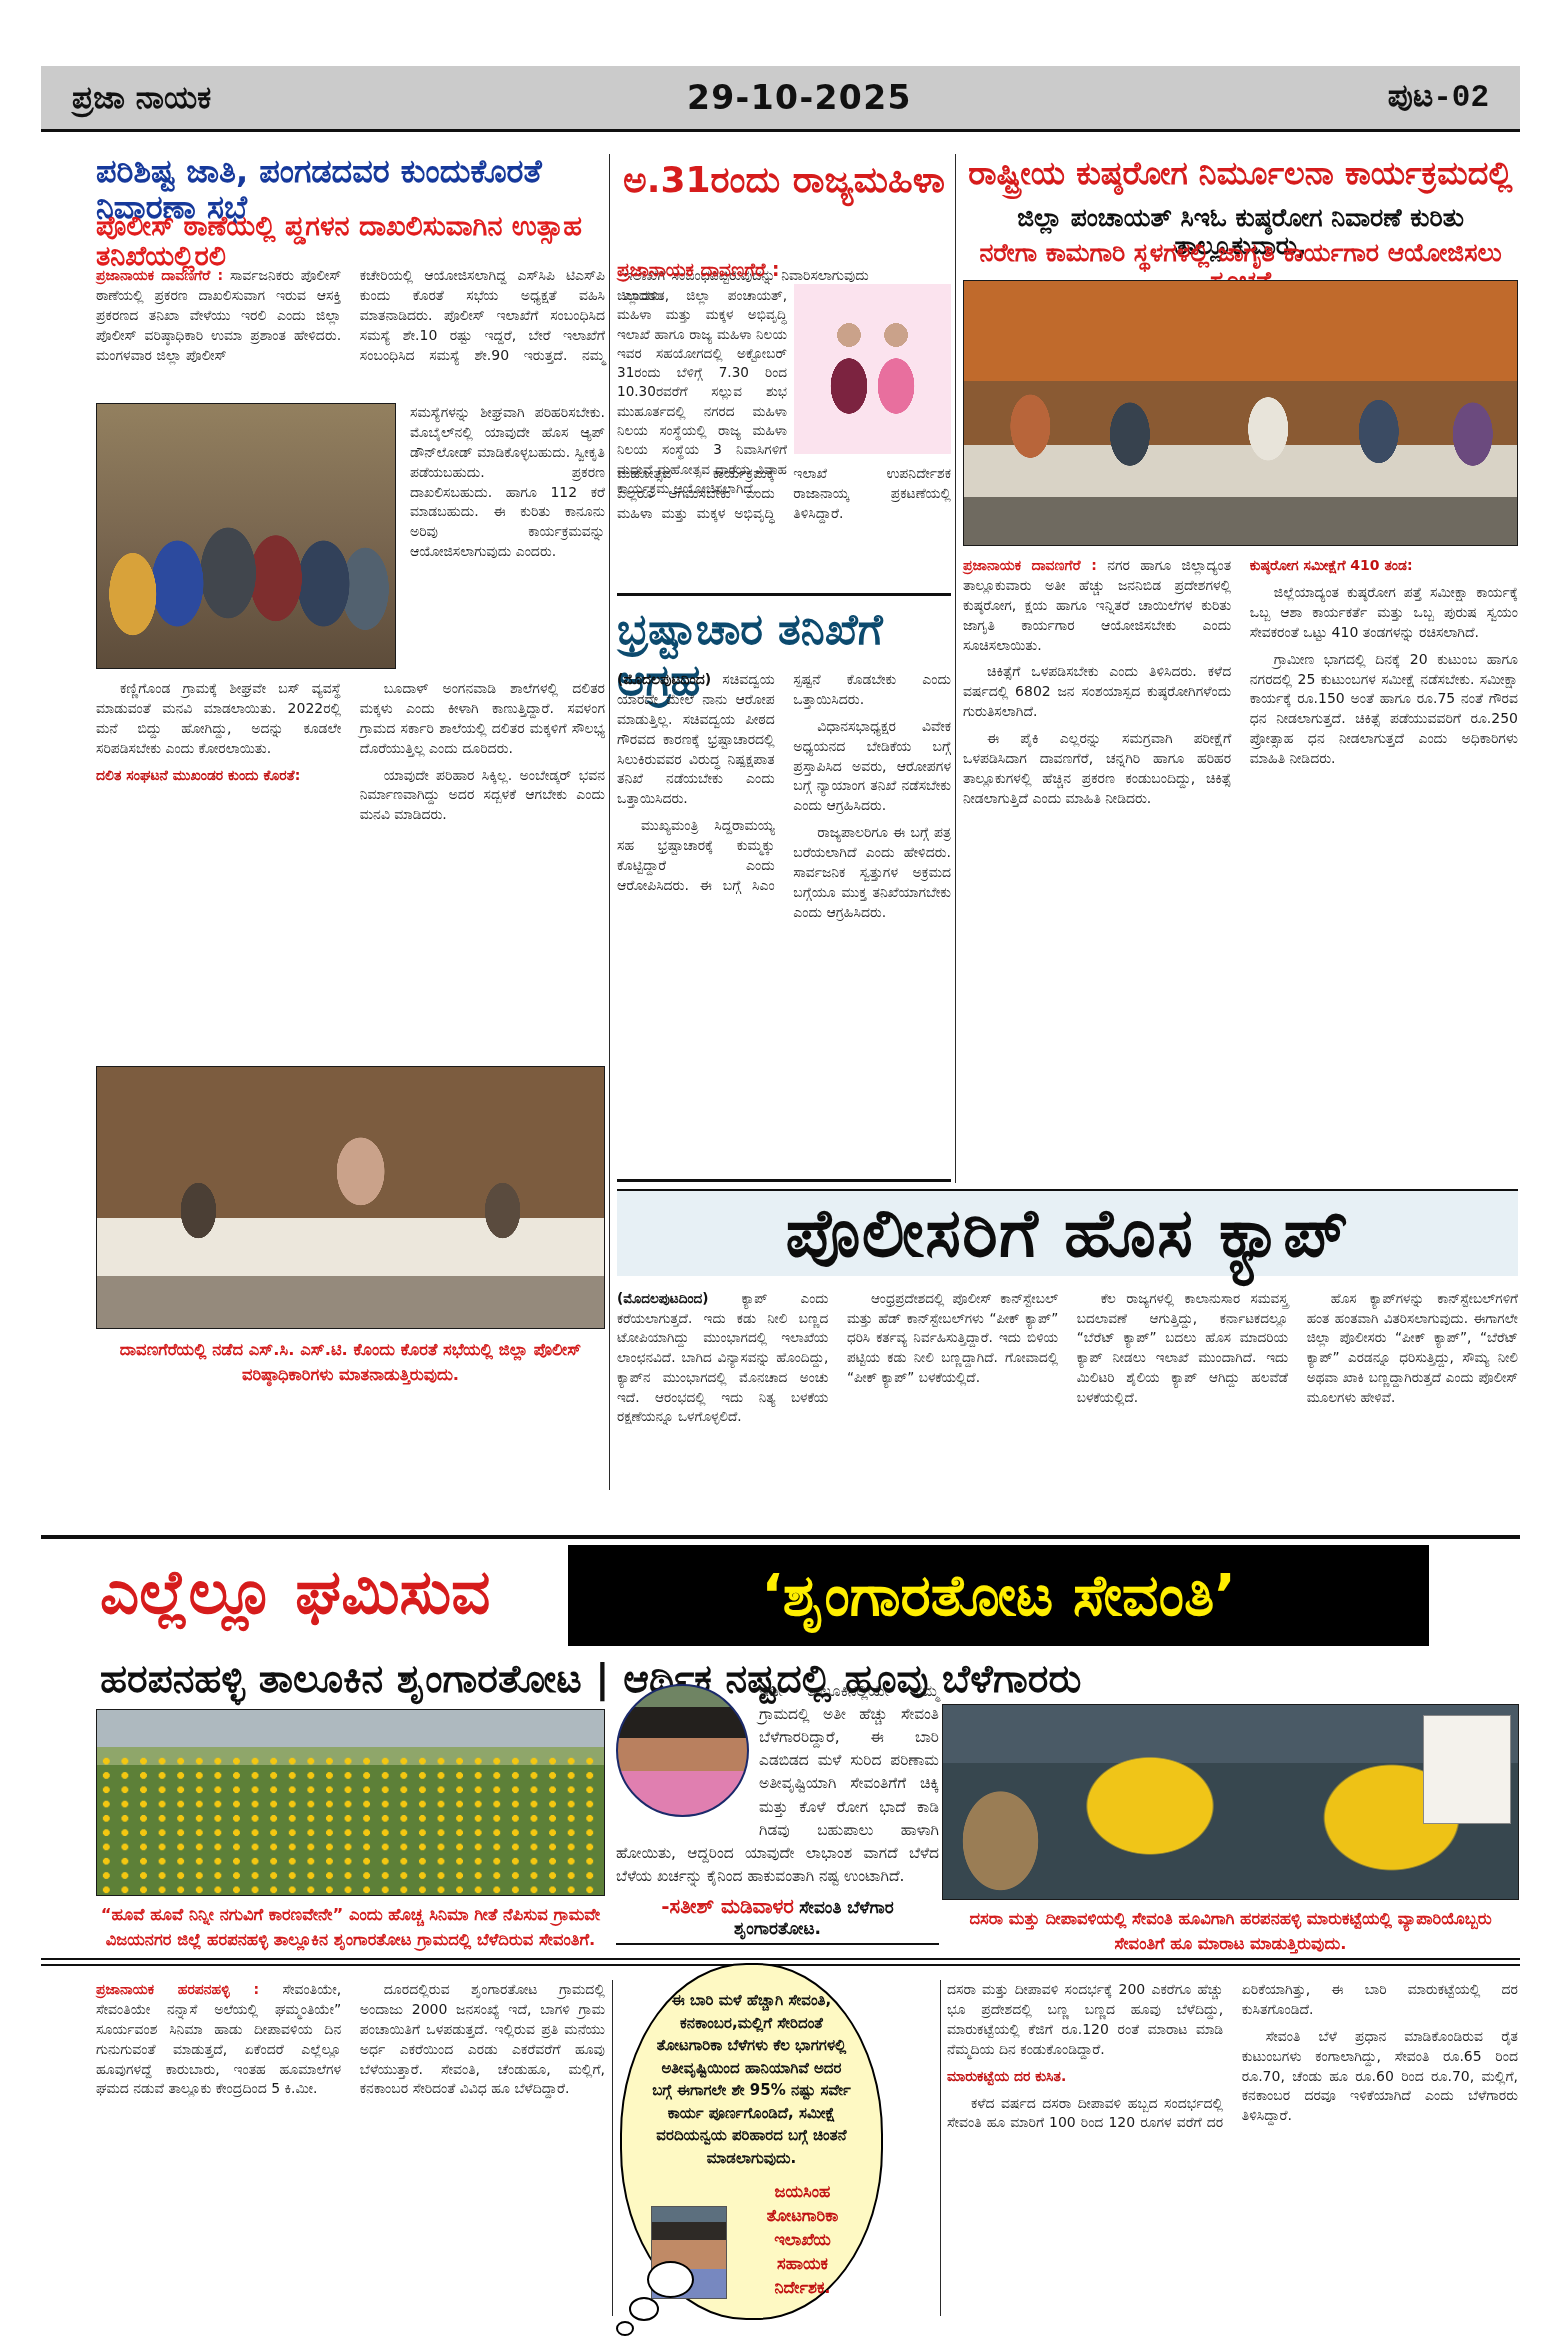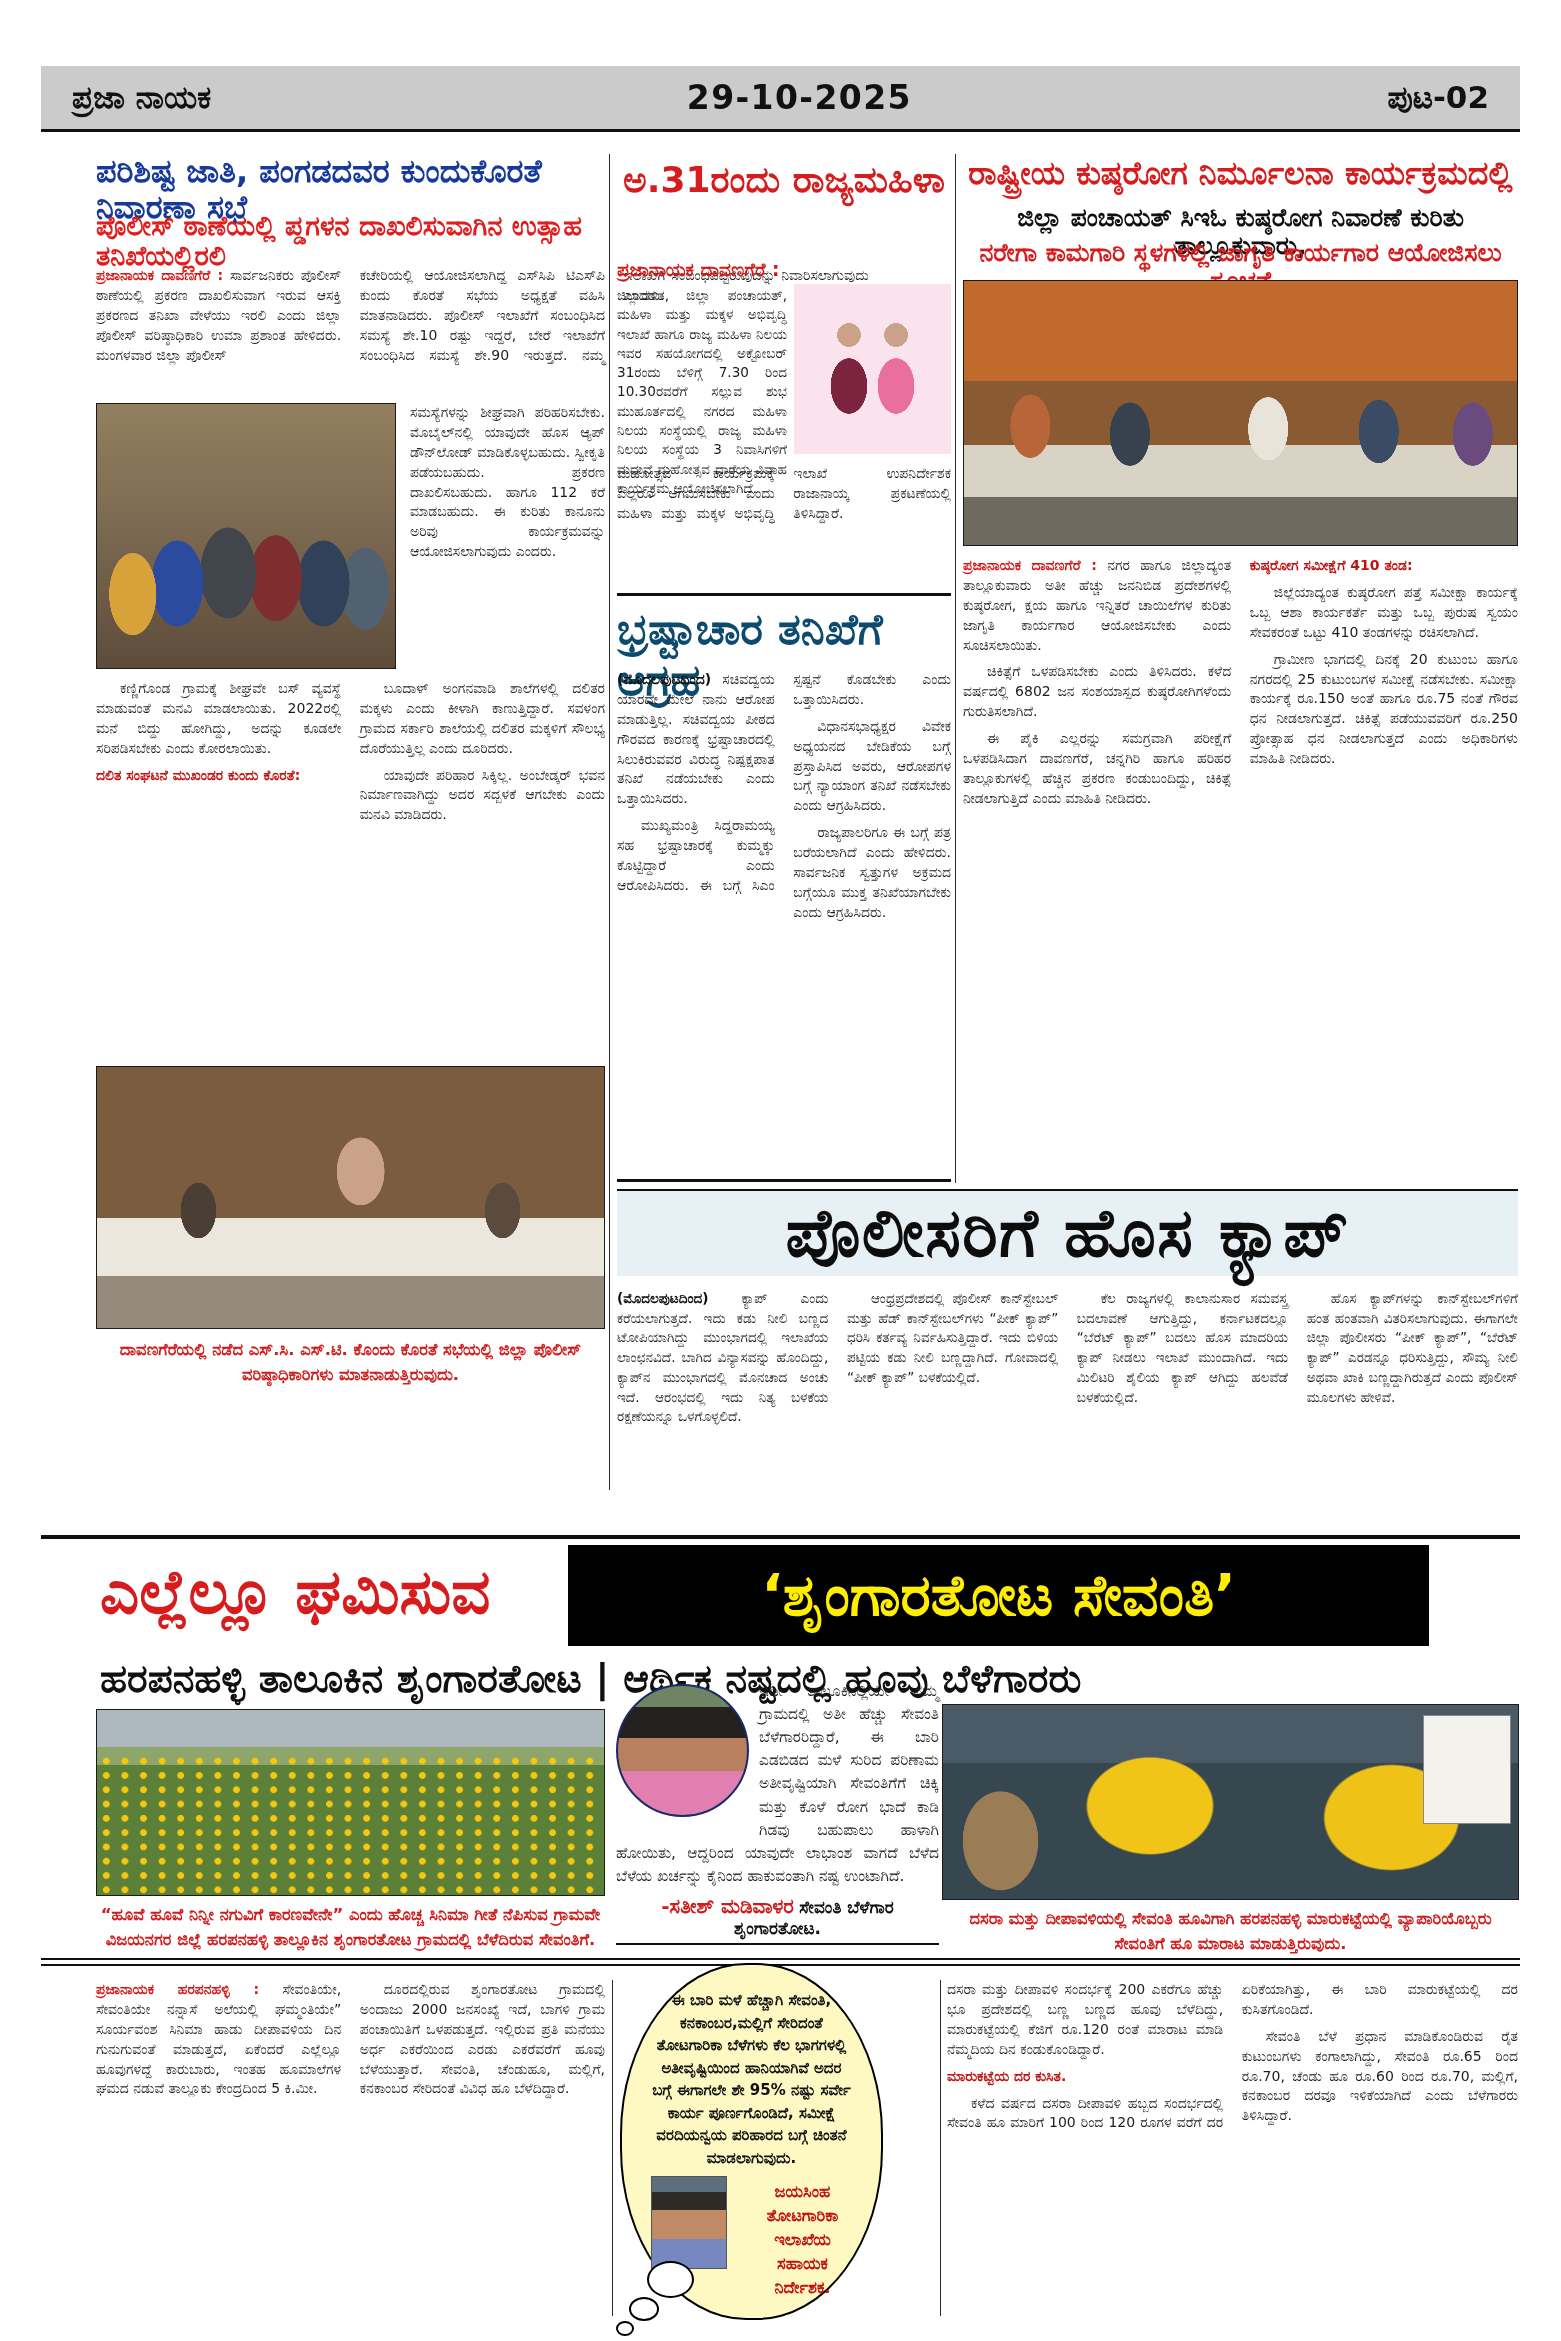--- a/index.html
+++ b/index.html
@@ -5,21 +5,21 @@
   html,body{margin:0;padding:0;background:#f2f2f2;}
   #page{position:relative;width:1561px;height:2342px;background:#ffffff;
         font-family:"DejaVu Sans","Liberation Sans",sans-serif;color:#1c1c1c;overflow:hidden;}
   .abs{position:absolute;box-sizing:border-box;}
   
   .masthead{left:41px;top:66px;width:1479px;height:66px;background:#cbcbcb;
             border-bottom:3.6px solid #101010;display:flex;align-items:center;
             justify-content:space-between;padding:0 31px;}
   .mh-title{font-size:31px;font-weight:bold;color:#111;}
   .mh-date{font-size:33px;font-weight:bold;color:#111;letter-spacing:1.4px;}
-  .mh-page{font-size:31px;font-weight:bold;color:#111;}
+  .mh-page{font-size:31px;font-weight:bold;color:#111;font-family:Liberation Mono, monospace;}
   
   .hl{font-weight:bold;line-height:1.12;}
   .hl-blue{color:#16399b;font-size:32px;}
   .hl-red{color:#e11d1d;font-size:27px;}
   .hl-red-big{color:#d61c1c;font-size:36px;text-align:center;}
   .hl-black{color:#101010;font-size:33px;text-align:center;}
   .hl-right-red{color:#d61c1c;font-size:32px;text-align:center;}
   .hl-right-black{color:#101010;font-size:25px;text-align:center;}
   .hl-right-red2{color:#d61c1c;font-size:25px;text-align:center;}
   .hl-corr{color:#0c4a6e;font-size:43px;text-align:left;font-weight:bold;}
@@ -211,21 +211,21 @@
   <div class="abs b2" style="left:96px;top:1980px;width:509px;height:334px;">
     <p class="para-ni"><span class="dl">ಪ್ರಜಾನಾಯಕ ಹರಪನಹಳ್ಳಿ :</span> <span>ಸೇವಂತಿಯೇ, ಸೇವಂತಿಯೇ ನನ್ನಾಸೆ ಅಲೆಯಲ್ಲಿ ಘಮ್ಮಂತಿಯೇ” ಸೂರ್ಯವಂಶ ಸಿನಿಮಾ ಹಾಡು ದೀಪಾವಳಿಯ ದಿನ ಗುನುಗುವಂತೆ ಮಾಡುತ್ತದೆ, ಏಕೆಂದರೆ ಎಲ್ಲೆಲ್ಲೂ ಹೂವುಗಳದ್ದೆ ಕಾರುಬಾರು, ಇಂತಹ ಹೂಮಾಲೆಗಳ ಘಮದ ನಡುವೆ ತಾಲ್ಲೂಕು ಕೇಂದ್ರದಿಂದ 5 ಕಿ.ಮೀ.</span></p>
     <p class="para">ದೂರದಲ್ಲಿರುವ ಶೃಂಗಾರತೋಟ ಗ್ರಾಮದಲ್ಲಿ ಅಂದಾಜು 2000 ಜನಸಂಖ್ಯೆ ಇದೆ, ಬಾಗಳಿ ಗ್ರಾಮ ಪಂಚಾಯಿತಿಗೆ ಒಳಪಡುತ್ತದೆ. ಇಲ್ಲಿರುವ ಪ್ರತಿ ಮನೆಯು ಅರ್ಧ ಎಕರೆಯಿಂದ ಎರಡು ಎಕರೆವರೆಗೆ ಹೂವು ಬೆಳೆಯುತ್ತಾರೆ. ಸೇವಂತಿ, ಚೆಂಡುಹೂ, ಮಲ್ಲಿಗೆ, ಕನಕಾಂಬರ ಸೇರಿದಂತೆ ವಿವಿಧ ಹೂ ಬೆಳೆದಿದ್ದಾರೆ.</p>
   </div>
 
   <div class="abs vsep" style="left:612px;top:1980px;height:336px;"></div>
   <div class="abs vsep" style="left:940px;top:1980px;height:336px;"></div>
 
   <div class="abs cloud" style="left:620px;top:1963px;width:263px;">
     <div class="cloud-txt">ಈ ಬಾರಿ ಮಳೆ ಹೆಚ್ಚಾಗಿ ಸೇವಂತಿ, ಕನಕಾಂಬರ,ಮಲ್ಲಿಗೆ ಸೇರಿದಂತೆ ತೋಟಗಾರಿಕಾ ಬೆಳೆಗಳು ಕೆಲ ಭಾಗಗಳಲ್ಲಿ ಅತೀವೃಷ್ಟಿಯಿಂದ ಹಾನಿಯಾಗಿವೆ ಅದರ ಬಗ್ಗೆ ಈಗಾಗಲೇ ಶೇ 95% ನಷ್ಟು ಸರ್ವೇ ಕಾರ್ಯ ಪೂರ್ಣಗೊಂಡಿದೆ, ಸಮೀಕ್ಷೆ ವರದಿಯನ್ವಯ ಪರಿಹಾರದ ಬಗ್ಗೆ ಚಿಂತನೆ ಮಾಡಲಾಗುವುದು.</div>
-    <div style="display:flex;align-items:flex-start;justify-content:center;gap:26px;margin-top:7.1px;">
+    <div style="display:flex;align-items:flex-end;justify-content:center;gap:26px;margin-top:7.1px;">
       <div class="portrait2" style="width:74px;height:91px;flex:0 0 auto;"></div>
       <div class="cloud-attr">
         <div>ಜಯಸಿಂಹ ತೋಟಗಾರಿಕಾ</div>
         <div>ಇಲಾಖೆಯ ಸಹಾಯಕ ನಿರ್ದೇಶಕ.</div>
       </div>
     </div>
   </div>
   <div class="bubble-circle" style="left:647px;top:2261px;width:43px;height:33px;"></div>
   <div class="bubble-circle" style="left:629px;top:2297px;width:26px;height:20px;"></div>
   <div class="bubble-circle" style="left:616px;top:2321px;width:14.3px;height:11.4px;"></div>

